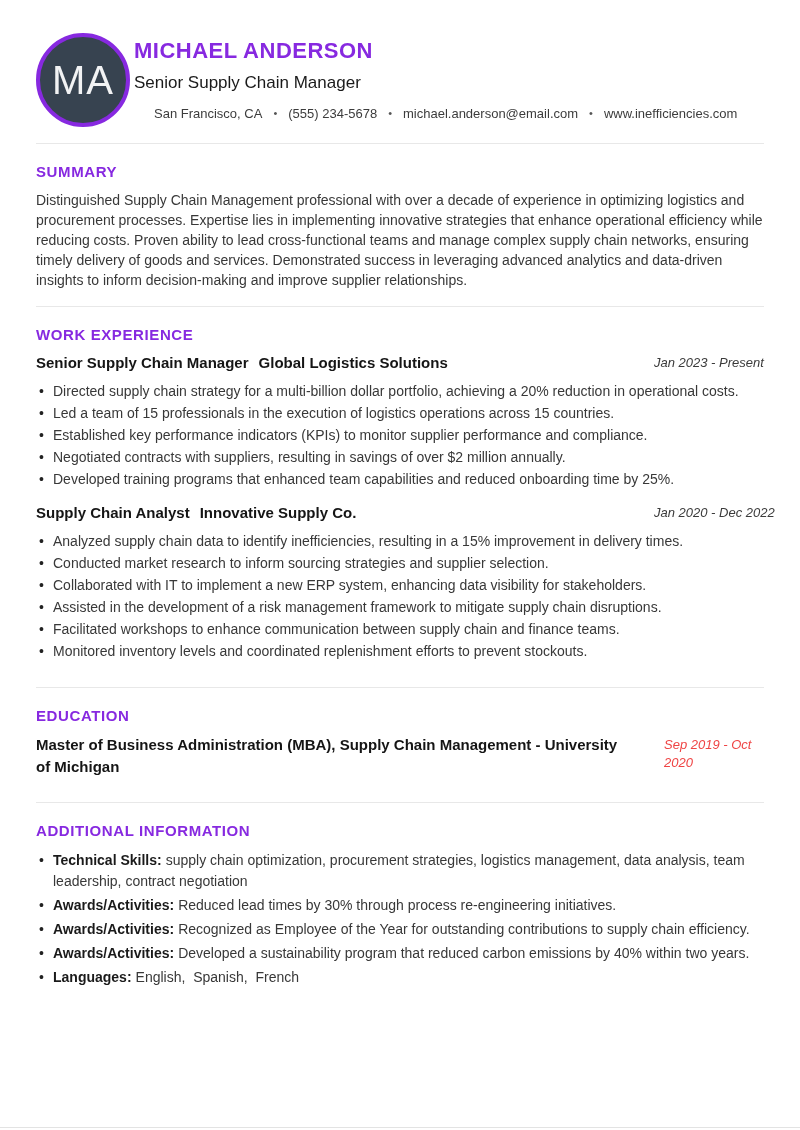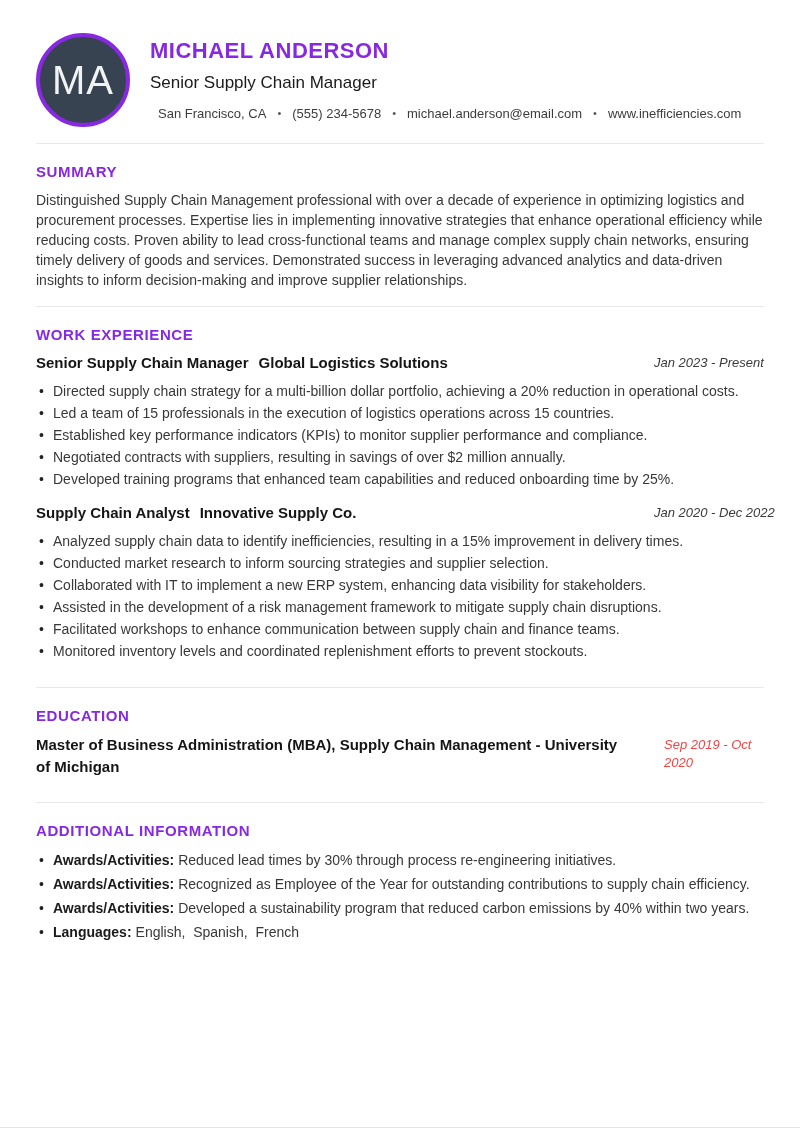--- a/index.html
+++ b/index.html
@@ -15,32 +15,32 @@
     width:800px;height:1130px;
     background:#ffffff;
     font-family:"Liberation Sans","DejaVu Sans",sans-serif;
     color:var(--text);
     position:relative;
     overflow:hidden;
   }
   .page{padding:0 36px;}
 
   
-  .header{display:flex;align-items:center;gap:20px;padding-top:33px;}
+  .header{display:flex;align-items:center;gap:4px;padding-top:33px;}
   .avatar{
     width:94px;height:94px;border-radius:50%;
     background:var(--avatar-bg);
     border:4px solid var(--accent);
     display:flex;align-items:center;justify-content:center;
     flex:0 0 auto;
   }
   .avatar-initials{color:#f2f3f4;font-size:40px;font-weight:400;letter-spacing:1px;}
   .name{color:var(--accent);font-size:22px;font-weight:700;letter-spacing:0.5px;line-height:1.1;}
   .job-title-header{font-size:17px;color:var(--heading-text);margin-top:9px;font-weight:400;}
-  .contact-row{margin-top:13px;margin-left:8px;font-size:13px;color:#3c3c3c;display:flex;align-items:center;flex-wrap:wrap;}
+  .contact-row{margin-top:13px;margin-left:20px;font-size:13px;color:#3c3c3c;display:flex;align-items:center;flex-wrap:wrap;}
   .dot{margin:0 11px;font-size:11px;color:#555;}
 
   
   .divider{border:none;border-top:1px solid var(--divider);margin:16px 0 0 0;}
   .divider.after-experience{margin-top:26px;}
   .divider.after-education{margin-top:24px;}
   .section-heading{color:var(--accent);font-size:15px;font-weight:700;letter-spacing:0.6px;margin-top:19px;}
   .summary-text{font-size:14px;line-height:20px;margin-top:10px;color:var(--text);}
 
   
@@ -147,20 +147,23 @@
       <div class="edu-degree">Master of Business Administration (MBA), Supply Chain Management - University of Michigan</div>
       <div class="edu-dates">Sep 2019 - Oct 2020</div>
     </div>
   </div>
 
   <hr class="divider after-education">
 
   <div>
     <div class="section-heading">ADDITIONAL INFORMATION</div>
     <ul class="bullet-list additional-list">
+  <li>
+    <span class="ai-label">Technical Skills:</span><span class="ai-text">supply chain optimization, procurement strategies, logistics management, data analysis, team leadership, contract negotiation</span>
+  </li>
 
   <li>
     <span class="ai-label">Awards/Activities:</span><span class="ai-text">Reduced lead times by 30% through process re-engineering initiatives.</span>
   </li>
 
   <li>
     <span class="ai-label">Awards/Activities:</span><span class="ai-text">Recognized as Employee of the Year for outstanding contributions to supply chain efficiency.</span>
   </li>
 
   <li>

